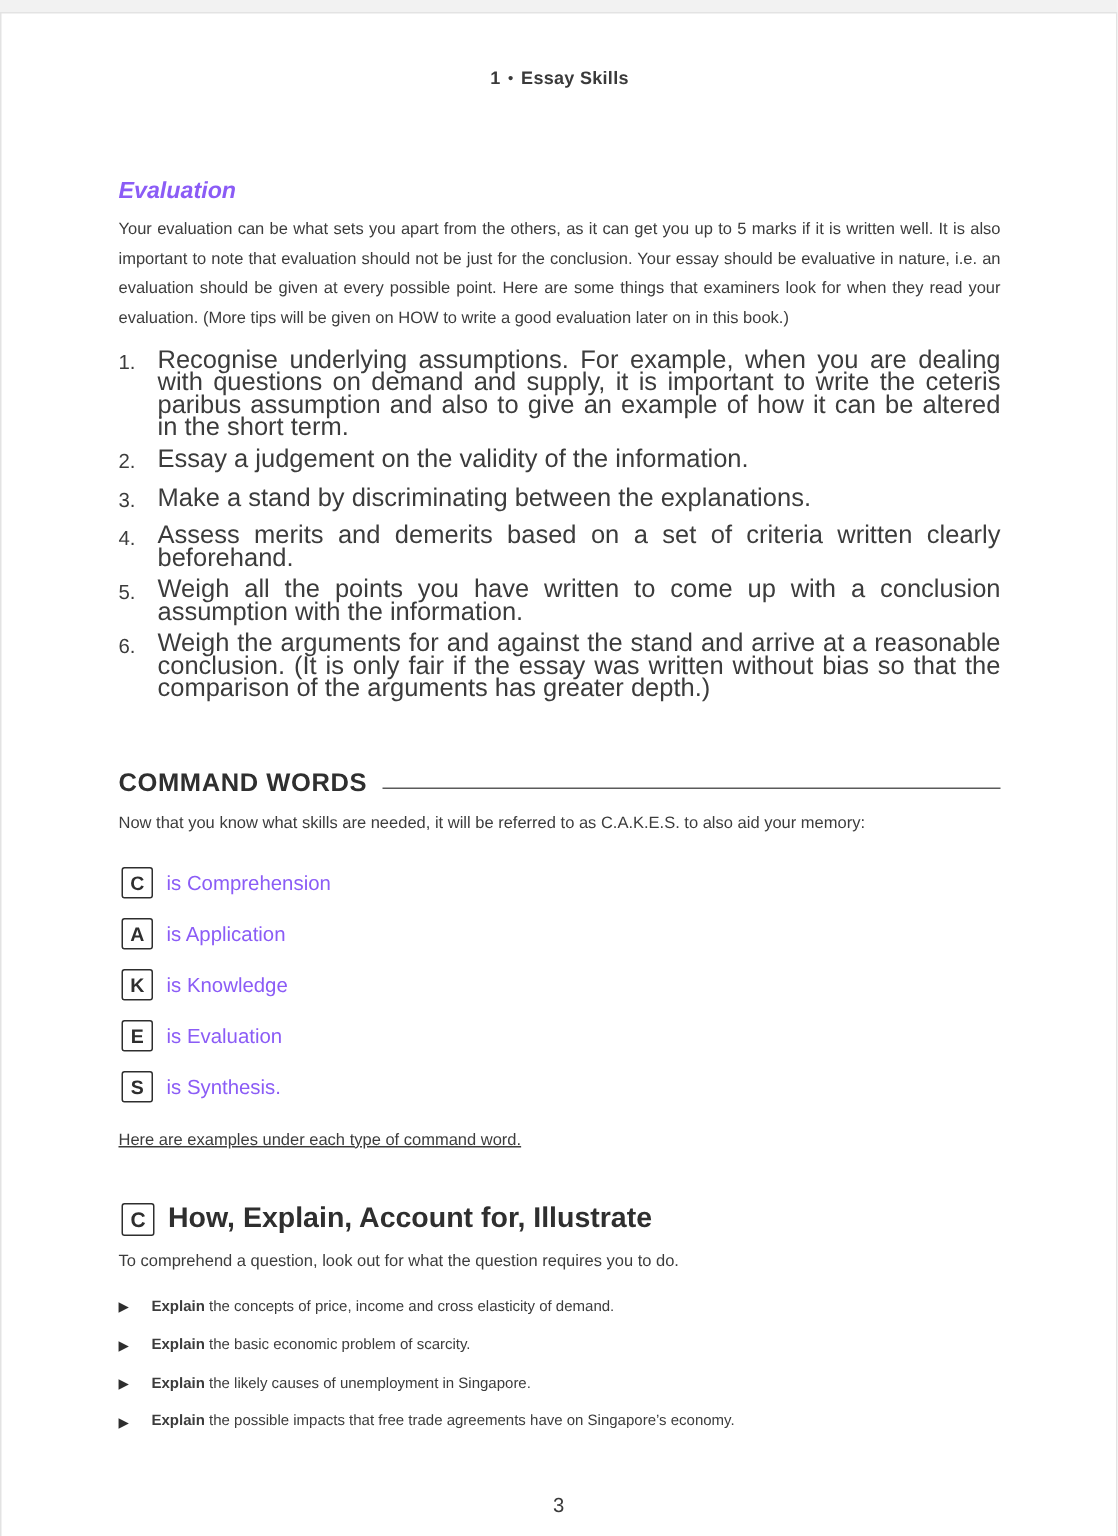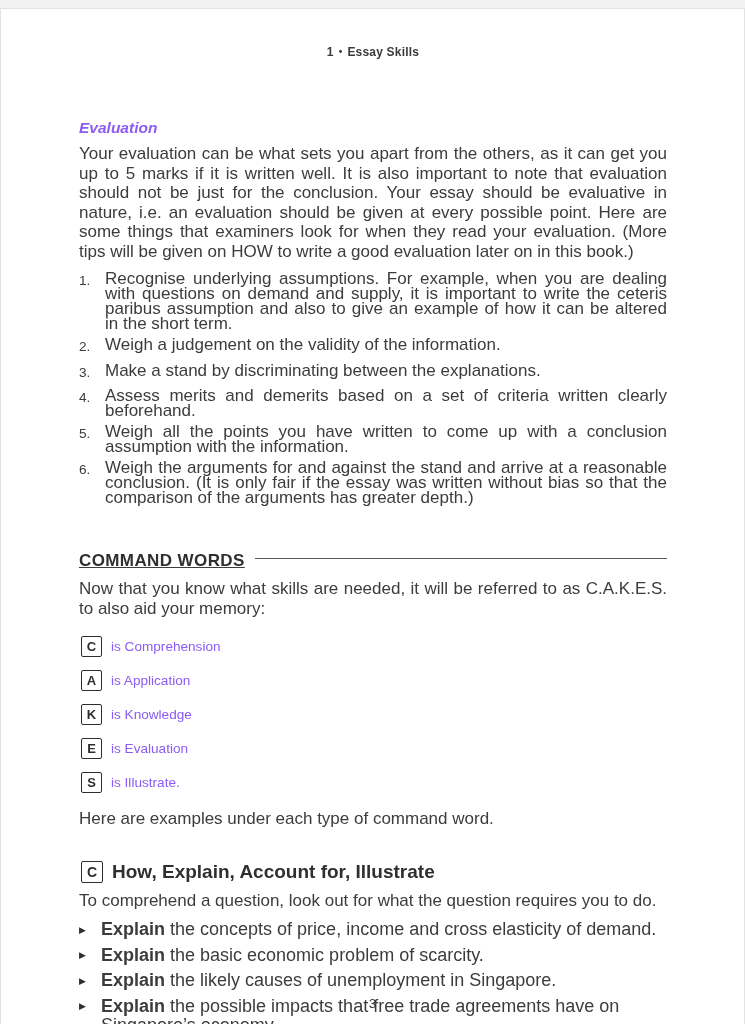--- a/index.html
+++ b/index.html
@@ -29,21 +29,21 @@
     letter-spacing: 0.2px;
   }
   .page-header .sep {
     display: inline-block;
     margin: 0 5px;
     font-size: 10px;
     vertical-align: 1px;
   }
   
   .para {
-    font-size: 17px;
+    font-size: 11px;
     line-height: 19.5px;
     text-align: justify;
     margin: 0 0 10px 0;
     color: #3c3c3c;
   }
   
   .eval-heading {
     margin: 60px 0 7px 0;
     font-size: 15.5px;
     font-weight: 700;
@@ -62,23 +62,22 @@
   }
   .num-item .txt {
     flex: 1;
     font-size: 17px;
     line-height: 15px;
     text-align: justify;
   }
   
   .cw-heading-row {
     display: flex;
-    align-items: flex-start;
+    align-items: center;
     margin: 46px 0 8px 0;
-    text-decoration: underline;
   }
   .cw-heading {
     font-size: 17px;
     font-weight: 700;
     letter-spacing: 0.4px;
     color: #2f2f2f;
     white-space: nowrap;
   }
   .cw-rule {
     flex: 1;
@@ -106,21 +105,21 @@
     font-size: 13px;
     font-weight: 700;
     color: #2e2e2e;
     margin-right: 9px;
     background: #ffffff;
   }
   .acronym-row .acronym-text {
     font-size: 13.6px;
     color: #8b5cf6;
   }
-  .examples-intro { margin-top: 16px; }
+  .examples-intro { margin-top: 16px; text-decoration: underline; }
   
   .sub-heading-row {
     display: flex;
     align-items: center;
     margin: 32px 0 8px 2px;
   }
   .sub-heading-row .letter-box {
     width: 20px;
     height: 20px;
     font-size: 14px;
@@ -138,21 +137,21 @@
   }
   .bullet-marker {
     flex: 0 0 22px;
     font-size: 9px;
     line-height: 19.5px;
     color: #2e2e2e;
     padding-top: 0.5px;
   }
   .bullet-text {
     flex: 1;
-    font-size: 18px;
+    font-size: 10px;
     line-height: 19.5px;
   }
   .bullet-text .b { font-weight: 700; }
   
   .page-footer {
     position: absolute;
     left: 0;
     right: 0;
     bottom: 20px;
     text-align: center;
@@ -172,21 +171,21 @@
   <div class="eval-heading">Evaluation</div>
   <p class="para">Your evaluation can be what sets you apart from the others, as it can get you up to 5 marks if it is written well. It is also important to note that evaluation should not be just for the conclusion. Your essay should be evaluative in nature, i.e. an evaluation should be given at every possible point. Here are some things that examiners look for when they read your evaluation. (More tips will be given on HOW to write a good evaluation later on in this book.)</p>
 
   <div class="num-list">
     <div class="num-item">
       <span class="num">1.</span>
       <span class="txt">Recognise underlying assumptions. For example, when you are dealing with questions on demand and supply, it is important to write the ceteris paribus assumption and also to give an example of how it can be altered in the short term.</span>
     </div>
     <div class="num-item">
       <span class="num">2.</span>
-      <span class="txt">Weigh a judgement on the validity of the information.</span>
+      <span class="txt">Essay a judgement on the validity of the information.</span>
     </div>
     <div class="num-item">
       <span class="num">3.</span>
       <span class="txt">Make a stand by discriminating between the explanations.</span>
     </div>
     <div class="num-item">
       <span class="num">4.</span>
       <span class="txt">Assess merits and demerits based on a set of criteria written clearly beforehand.</span>
     </div>
     <div class="num-item">
@@ -217,21 +216,21 @@
     <div class="acronym-row">
       <span class="letter-box">K</span>
       <span class="acronym-text">is Knowledge</span>
     </div>
     <div class="acronym-row">
       <span class="letter-box">E</span>
       <span class="acronym-text">is Evaluation</span>
     </div>
     <div class="acronym-row">
       <span class="letter-box">S</span>
-      <span class="acronym-text">is Illustrate.</span>
+      <span class="acronym-text">is Synthesis.</span>
     </div>
   </div>
 
   <p class="para examples-intro">Here are examples under each type of command word.</p>
 
   <div class="sub-heading-row">
     <span class="letter-box">C</span>
     <span class="sub-heading">How, Explain, Account for, Illustrate</span>
   </div>
   <p class="para">To comprehend a question, look out for what the question requires you to do.</p>

